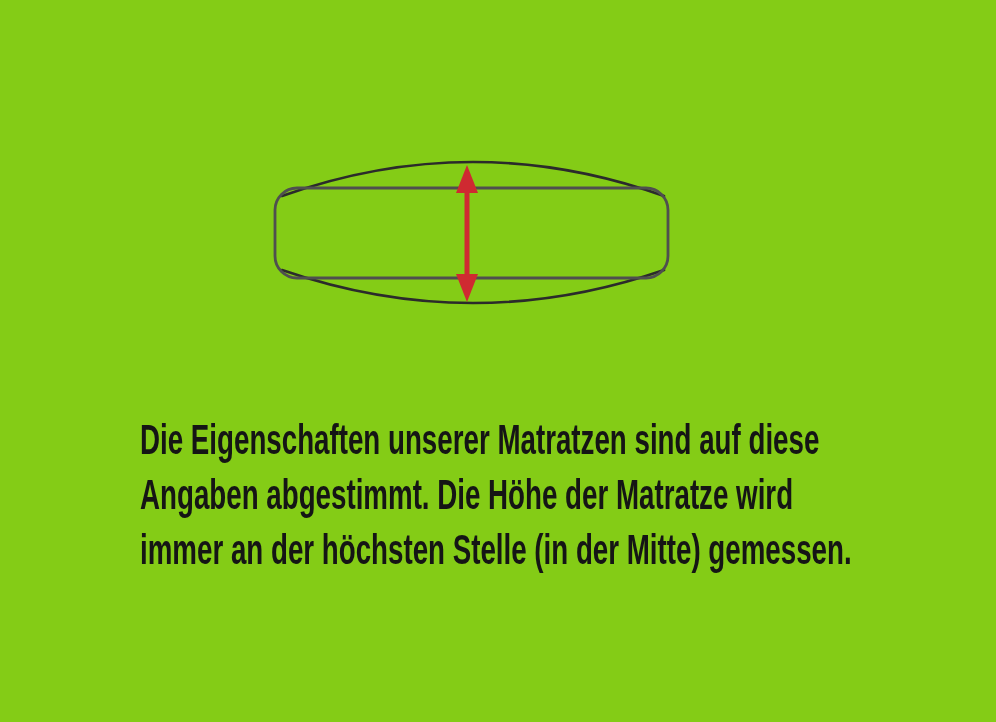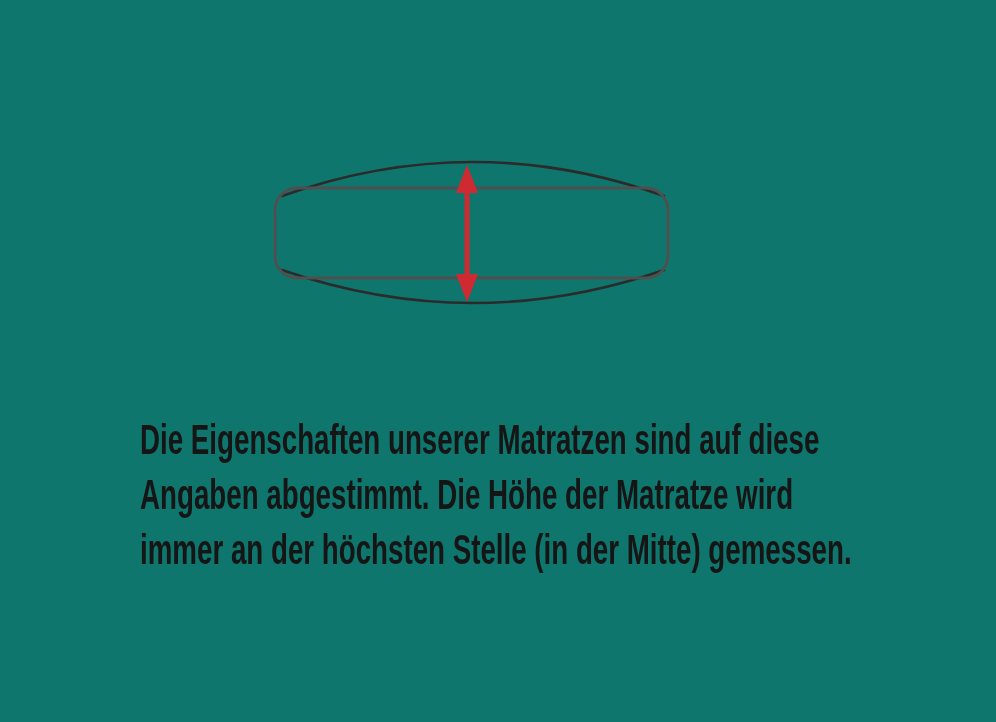--- a/index.html
+++ b/index.html
@@ -4,21 +4,21 @@
 <style>
   html, body {
     margin: 0;
     padding: 0;
     background: #ffffff;
   }
   .stage {
     position: relative;
     width: 996px;
     height: 722px;
-    background: #0f766e;
+    background: #84cc16;
     overflow: hidden;
     font-family: "Liberation Sans", sans-serif;
   }
   .diagram-svg {
     position: absolute;
     left: 0;
     top: 0;
     width: 996px;
     height: 722px;
   }

